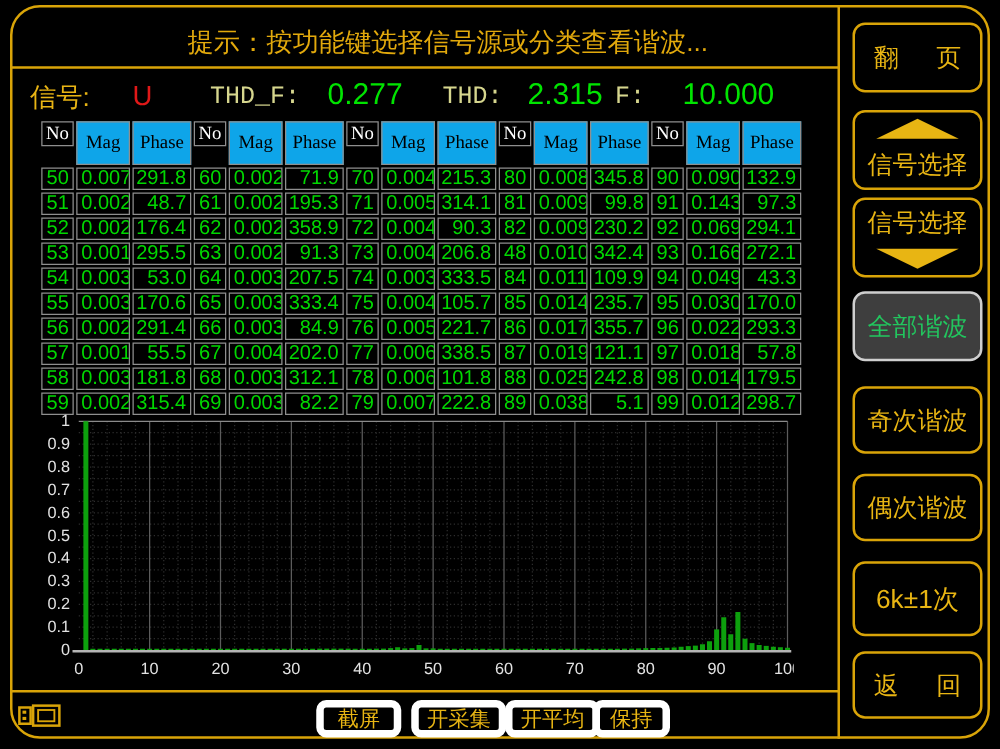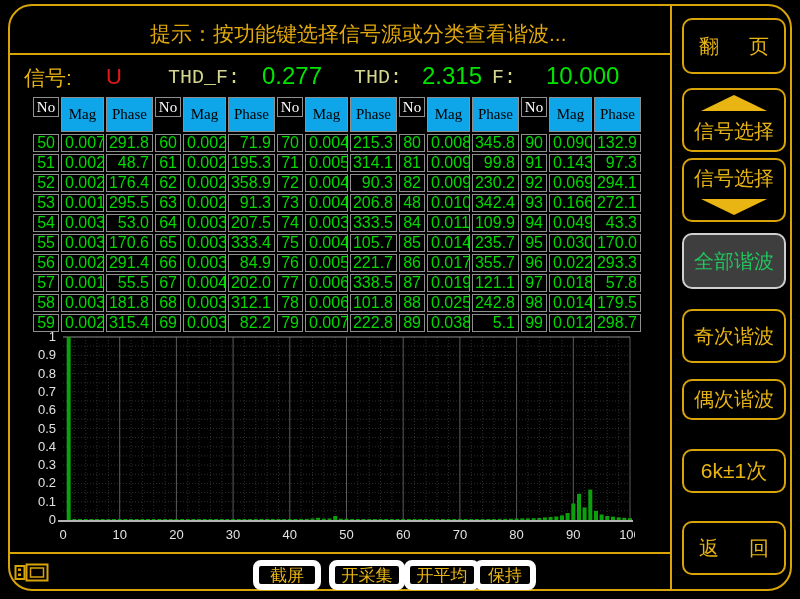--- a/index.html
+++ b/index.html
@@ -29,21 +29,21 @@
   .chart{position:absolute;left:35px;top:328px;}
   .bbtn{position:absolute;top:560px;height:30px;border:6px solid #ffffff;border-radius:8px;background:#000;color:#e8b513;
         font-size:17px;display:flex;align-items:center;justify-content:center;box-sizing:border-box;}
   .b1{left:253px;width:68px;} .b2{left:329px;width:76px;} .b3{left:404px;width:76px;} .b4{left:474px;width:62px;}
   .rbtn{position:absolute;left:682px;width:104px;border:2px solid #d9a408;border-radius:10px;background:#000;color:#e8b513;
         font-size:20px;display:flex;align-items:center;justify-content:center;box-sizing:border-box;}
   .split{justify-content:space-between;padding:0 15px;}
   .stack{flex-direction:column;padding:3px 0;gap:7px;}
   .sel{background:#3e3e3e;border-color:#cfcfcf;color:#22c55e;}
   .r1{top:18px;height:56px;} .r2{top:88px;height:64px;} .r3{top:158px;height:64px;} .r4{top:233px;height:56px;}
-  .r5{top:309px;height:54px;} .r6{top:379px;height:41px;} .r7{top:449px;height:44px;font-size:21px;} .r8{top:521px;height:54px;}
+  .r5{top:309px;height:54px;} .r6{top:379px;height:54px;} .r7{top:449px;height:60px;font-size:21px;} .r8{top:521px;height:54px;}
   .tri{width:0;height:0;border-left:33px solid transparent;border-right:33px solid transparent;}
   .tri-up{border-bottom:16px solid #e8b513;}
   .tri-down{border-top:16px solid #e8b513;}
   .staticon{position:absolute;left:14px;top:560px;}
 </style>
 </head>
 <body>
 
 <div class="screen">
   <div class="frame"></div>

